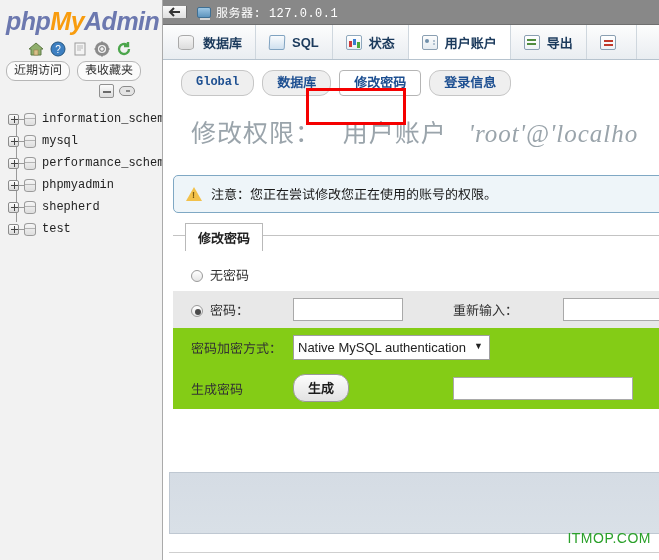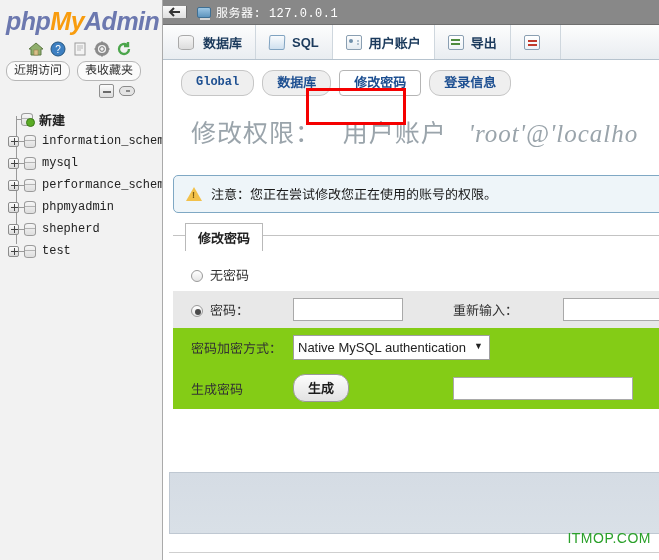--- a/index.html
+++ b/index.html
@@ -463,25 +463,20 @@
     </div>
 
     <div class="collapse-row">
       <span class="sq-btn"></span>
       <span class="link-btn"></span>
     </div>
 
     <div class="tree">
       <div class="tree-line"></div>
 
-      <div class="tnode new">
-        <span class="dash"></span>
-        <span class="dbicon green"></span>
-        <span class="tlabel">新建</span>
-      </div>
 
       <div class="tnode">
         <span class="plus"></span>
         <span class="dash"></span>
         <span class="dbicon"></span>
         <span class="tlabel">information_schema</span>
       </div>
       <div class="tnode">
         <span class="plus"></span>
         <span class="dash"></span>
@@ -530,20 +525,24 @@
     </div>
 
     <div class="navtabs">
       <div class="ntab">
         <span class="glyph ic-db"></span>
         <span>数据库</span>
       </div>
       <div class="ntab">
         <span class="glyph ic-sql"></span>
         <span>SQL</span>
+      </div>
+      <div class="ntab">
+        <span class="glyph ic-status"></span>
+        <span>状态</span>
       </div>
       <div class="ntab active">
         <span class="glyph ic-users"></span>
         <span>用户账户</span>
       </div>
       <div class="ntab">
         <span class="glyph ic-export"></span>
         <span>导出</span>
       </div>
       <div class="ntab">

